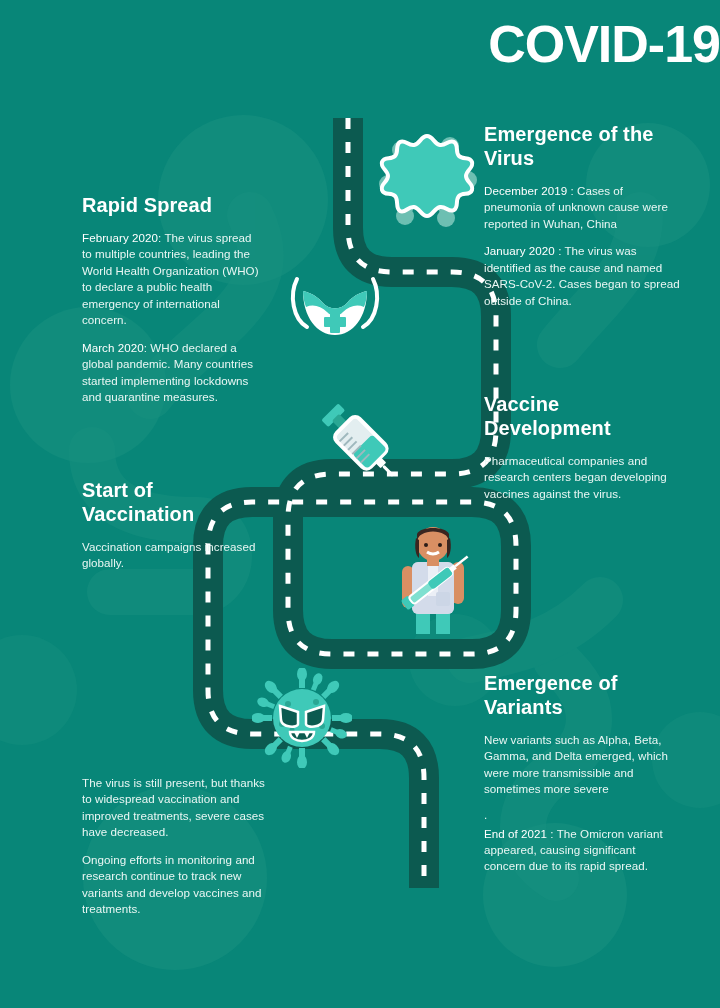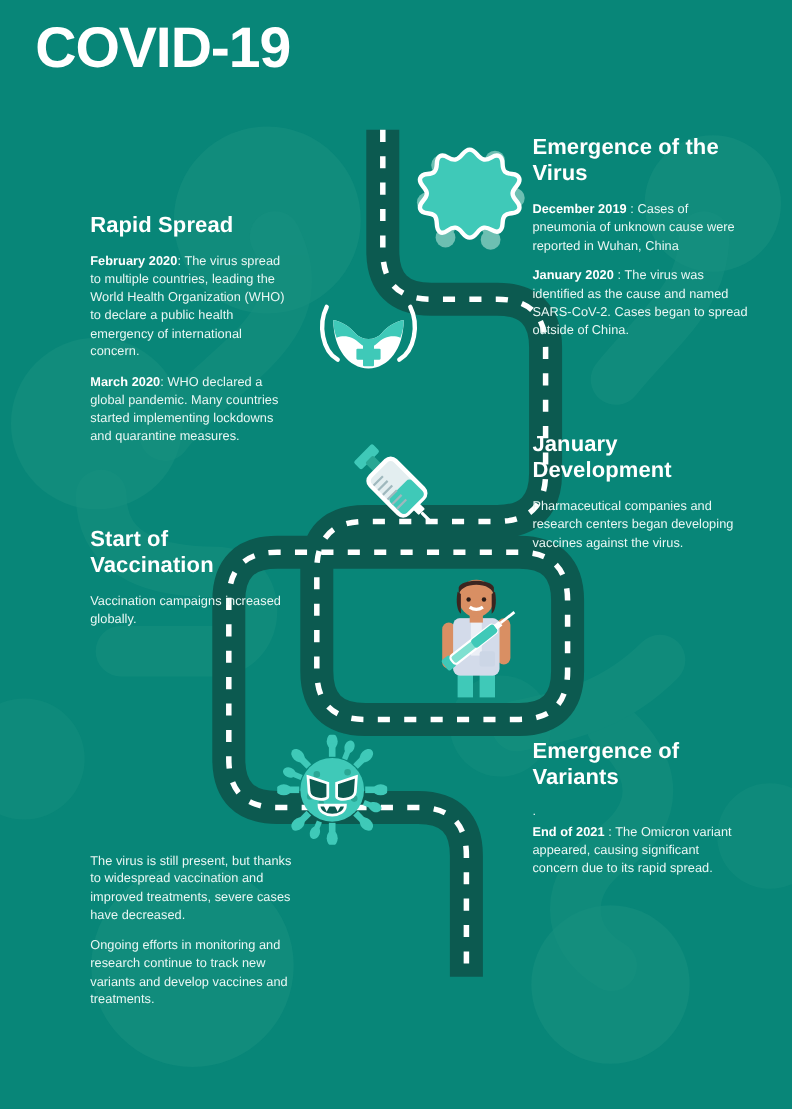--- a/index.html
+++ b/index.html
@@ -10,38 +10,38 @@
     background:#08857a;
   }
   #poster{
     position:absolute; inset:0; width:720px; height:1008px;
     background:#088678; overflow:hidden;
   }
   
   .bg-layer{ position:absolute; inset:0; width:100%; height:100%; }
   
   .title{
-    position:absolute; top:16px; left:0; width:720px; text-align:left;
+    position:absolute; top:16px; left:0; width:720px; text-align:right;
     color:#ffffff; font-size:52px; font-weight:bold; letter-spacing:-1px;
     line-height:1.1;
     padding-left:32px;
   }
   
   .road{ position:absolute; top:0; left:0; width:720px; height:1008px; }
   
   .block{ position:absolute; }
   .block h2{
     color:#ffffff; font-size:20px; font-weight:bold; margin-bottom:13px;
     line-height:1.2; letter-spacing:0.1px;
   }
   .block p{
     color:#eaf7f4; font-size:11.6px; line-height:1.42; margin-bottom:11px;
     letter-spacing:0.05px;
   }
-  .block p b{ color:#ffffff; font-weight:bold;text-align:center; }
+  .block p b{ color:#ffffff; font-weight:normal;text-align:center; }
   .block p:last-child{ margin-bottom:0; }
   .dotline{ font-size:11.6px; line-height:1.1; color:#eaf7f4; margin-bottom:4px; }
 
   
   #blk-emergence   { left:484px; top:122px; width:200px; }
   #blk-rapid       { left:82px;  top:193px; width:182px; }
   #blk-vaccine     { left:484px; top:392px; width:186px; }
   #blk-startvax    { left:82px;  top:478px; width:182px; }
   #blk-variants    { left:484px; top:671px; width:196px; }
   #blk-current     { left:82px;  top:775px; width:186px; }
@@ -296,35 +296,38 @@
     <h2>Rapid Spread</h2>
     <p>
       <b>February 2020</b><span>: The virus spread to multiple countries, leading the World Health Organization (WHO) to declare a public health emergency of international concern.</span>
     </p>
     <p>
       <b>March 2020</b><span>: WHO declared a global pandemic. Many countries started implementing lockdowns and quarantine measures.</span>
     </p>
   </div>
 
   <div class="block" id="blk-vaccine">
-    <h2>January Development</h2>
+    <h2>Vaccine Development</h2>
     <p>
       <span>Pharmaceutical companies and research centers began developing vaccines against the virus.</span>
     </p>
   </div>
 
   <div class="block" id="blk-startvax">
     <h2>Start of Vaccination</h2>
     <p>
       <span>Vaccination campaigns increased globally.</span>
     </p>
   </div>
 
   <div class="block" id="blk-variants">
     <h2>Emergence of Variants</h2>
+    <p>
+      <span>New variants such as Alpha, Beta, Gamma, and Delta emerged, which were more transmissible and sometimes more severe</span>
+    </p>
     <div class="dotline">.</div>
     <p>
       <b>End of 2021</b><span> : The Omicron variant appeared, causing significant concern due to its rapid spread.</span>
     </p>
   </div>
 
   <div class="block" id="blk-current">
     <p>
       <span>The virus is still present, but thanks to widespread vaccination and improved treatments, severe cases have decreased.</span>
     </p>

